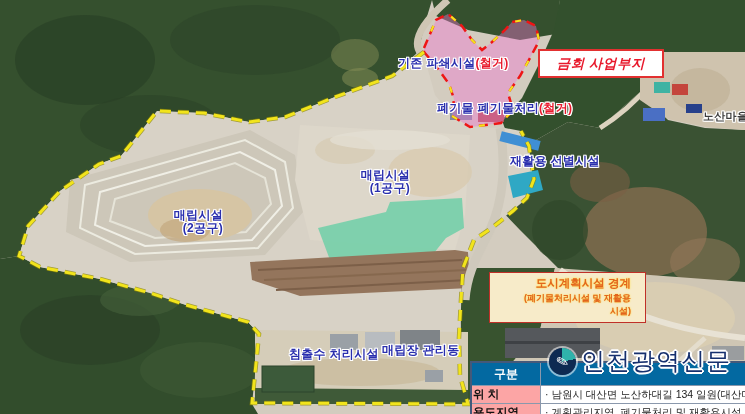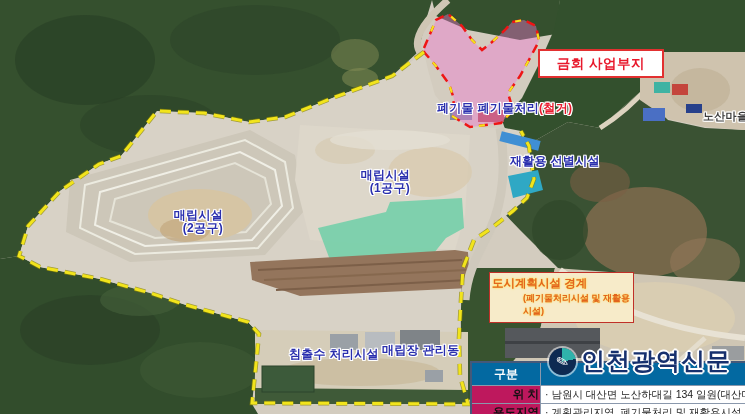--- a/index.html
+++ b/index.html
@@ -15,57 +15,57 @@
     text-shadow:-1px -1px 0 #fff,1px -1px 0 #fff,-1px 1px 0 #fff,1px 1px 0 #fff,
                 -1px 0 0 #fff,1px 0 0 #fff,0 -1px 0 #fff,0 1px 0 #fff;
   }
   .lbl .red{color:#e8192c;}
   .lbl.center{text-align:right;}
   .village{color:#3c3c3c;font-size:11px;}
   .project-box{
     position:absolute;left:538px;top:49px;width:122px;height:25px;z-index:6;
     background:#fff;border:2px solid #e23030;display:flex;align-items:center;justify-content:center;
   }
-  .project-box span{color:#e8192c;font-weight:bold;font-size:13.5px;letter-spacing:.5px;}
+  .project-box span{color:#e8192c;font-weight:bold;font-size:13.5px;letter-spacing:.5px;font-style:italic;}
   .boundary-box{
     position:absolute;left:489px;top:272px;width:139px;z-index:6;
-    background:#f7ebc9;border:1px solid #c03028;padding:3px 2px 4px 2px;text-align:left;
+    background:#f7ebc9;border:1px solid #c03028;padding:3px 14px 4px 2px;text-align:right;
   }
   .boundary-box .t1{
     display:block;color:#e2641e;font-weight:bold;font-size:11.5px;
     text-shadow:0 0 1px #ffdd55,0 0 2px #ffdd55,0 0 3px #ffee99;
   }
   .boundary-box .t2{
     display:block;color:#e2641e;font-weight:bold;font-size:9px;margin-top:1px;
     text-shadow:0 0 1px #ffdd55,0 0 2px #ffdd55;
     margin-left:31px;
   }
   .info-table{
     position:absolute;left:470px;top:361px;width:302px;z-index:7;
     border-collapse:collapse;table-layout:fixed;background:#fff;
     border:2px solid #44597a;font-family:"Liberation Sans","DejaVu Sans",sans-serif;
   }
   .info-table td{border:1px solid #8a98ac;overflow:hidden;white-space:nowrap;}
   .info-table .hdr td{background:#0369a1;height:20px;}
   .info-table .hdr .c1{color:#fff;font-weight:bold;font-size:12px;text-align:center;}
-  .info-table .c1{width:66px;text-align:right;font-weight:bold;font-size:11.5px;color:#111;background:#be185d;}
+  .info-table .c1{width:66px;text-align:left;font-weight:bold;font-size:11.5px;color:#111;background:#fca5a5;}
   .info-table .c2{font-size:10.5px;color:#222;padding:0 0 0 4px;}
   .info-table tr{height:18px;}
   .watermark{
     position:absolute;left:549px;top:345px;z-index:8;display:flex;align-items:center;gap:5px;
   }
   .wm-icon{
     width:27px;height:27px;border-radius:50%;
     background:conic-gradient(#2fb3ab 0 22%, #0e2a52 22% 100%);
     display:flex;align-items:center;justify-content:center;flex:0 0 auto;
     box-shadow:0 0 0 2px rgba(255,255,255,.55);
   }
   .wm-icon span{color:#fff;font-size:15px;transform:rotate(-15deg);line-height:1;}
   .wm-text{
-    font-weight:bold;font-size:24px;color:#16306e;letter-spacing:1px;white-space:nowrap;
+    font-weight:normal;font-size:24px;color:#16306e;letter-spacing:1px;white-space:nowrap;
     text-shadow:-1px -1px 0 #fff,1px -1px 0 #fff,-1px 1px 0 #fff,1px 1px 0 #fff,
                 -2px 0 0 #fff,2px 0 0 #fff,0 -2px 0 #fff,0 2px 0 #fff;
   }
 </style>
 </head>
 <body>
 
 <div class="stage">
 
   <svg width="745" height="414" viewBox="0 0 745 414">
@@ -151,20 +151,23 @@
       <polygon points="424,48 436,20 448,14 462,26 472,40 482,50 492,42 505,30 512,22 524,20 536,26 539,41 530,58 520,76 508,93 513,110 501,123 470,127 452,116 454,99 449,84 436,66 424,52" fill="#f078d2" fill-opacity="0.42" stroke="#ee1515" stroke-width="2.5" stroke-dasharray="9 6"></polygon>
       <polygon points="424,48 436,20 448,14 462,26 472,40 482,50 492,42 505,30 512,22 524,20 536,26 539,41 530,58 520,76 508,93 513,110 501,123 470,127 452,116 454,99 449,84 436,66 424,52" fill="none" stroke="#f2e41c" stroke-width="2.2" stroke-dasharray="6 24" stroke-dashoffset="12"></polygon>
     </g>
 
     <g>
       <path d="M 424 52 L 392 76 L 335 97 L 285 117 L 249 122 L 204 113 L 157 111 L 121 156 L 99 164 L 60 191 L 28 226 L 19 256 L 40 267 L 100 279 L 150 293 L 186 305 L 248 322 L 259 334 L 252 403 L 468 404 L 460 376 L 459 338 L 461 300 L 463 268 L 474 240 L 493 227 L 513 211 L 527 198 L 534 179 L 529 146 L 521 131" fill="none" stroke="#8a8400" stroke-width="4.5" stroke-dasharray="11 7" opacity="0.7"></path>
       <path d="M 424 52 L 392 76 L 335 97 L 285 117 L 249 122 L 204 113 L 157 111 L 121 156 L 99 164 L 60 191 L 28 226 L 19 256 L 40 267 L 100 279 L 150 293 L 186 305 L 248 322 L 259 334 L 252 403 L 468 404 L 460 376 L 459 338 L 461 300 L 463 268 L 474 240 L 493 227 L 513 211 L 527 198 L 534 179 L 529 146 L 521 131" fill="none" stroke="#f2e41c" stroke-width="3" stroke-dasharray="11 7"></path>
     </g>
   </svg>
 
+  <div class="lbl" style="left:398px;top:57px;">
+    <span>기존 파쇄시설</span><span class="red">(철거)</span>
+  </div>
 
   <div class="lbl" style="left:437px;top:102px;">
     <span>폐기물 폐기물처리</span><span class="red">(철거)</span>
   </div>
 
   <div class="lbl" style="left:486px;top:155px;padding-left:24px;">재활용 선별시설</div>
 
   <div class="lbl center" style="left:350px;top:169px;width:60px;">
     <span>매립시설</span><br>
     <span>(1공구)</span>

